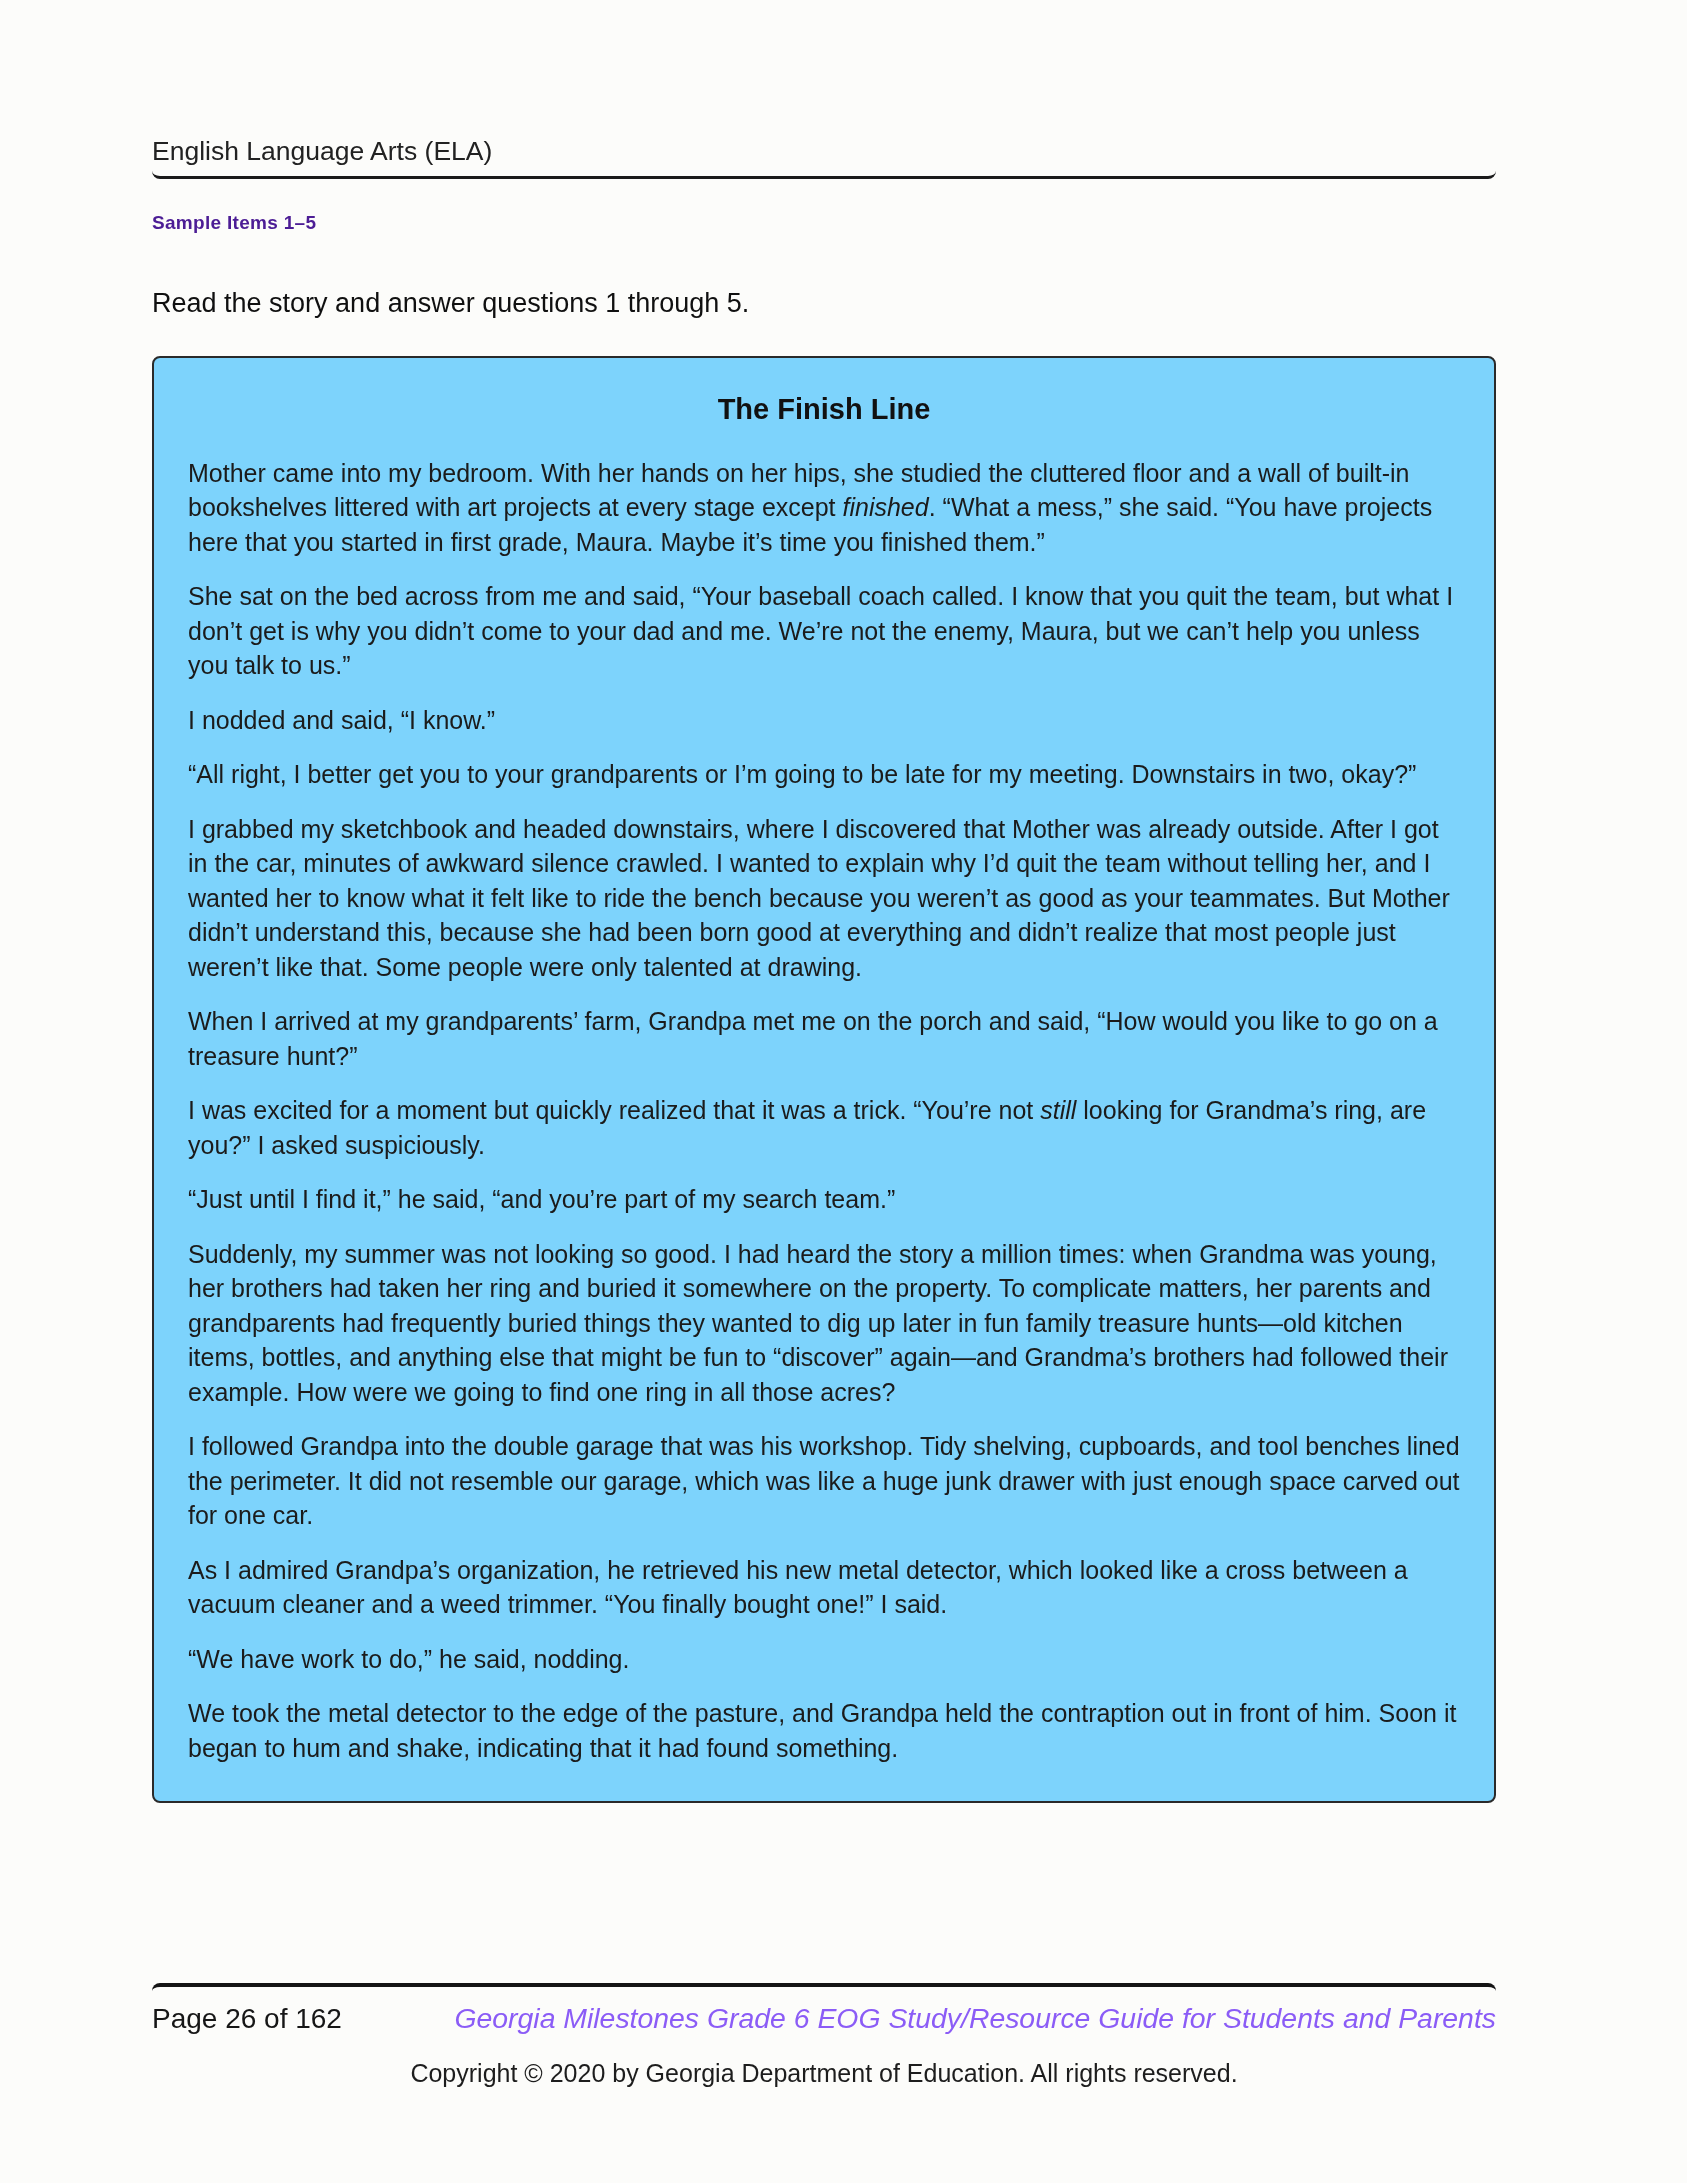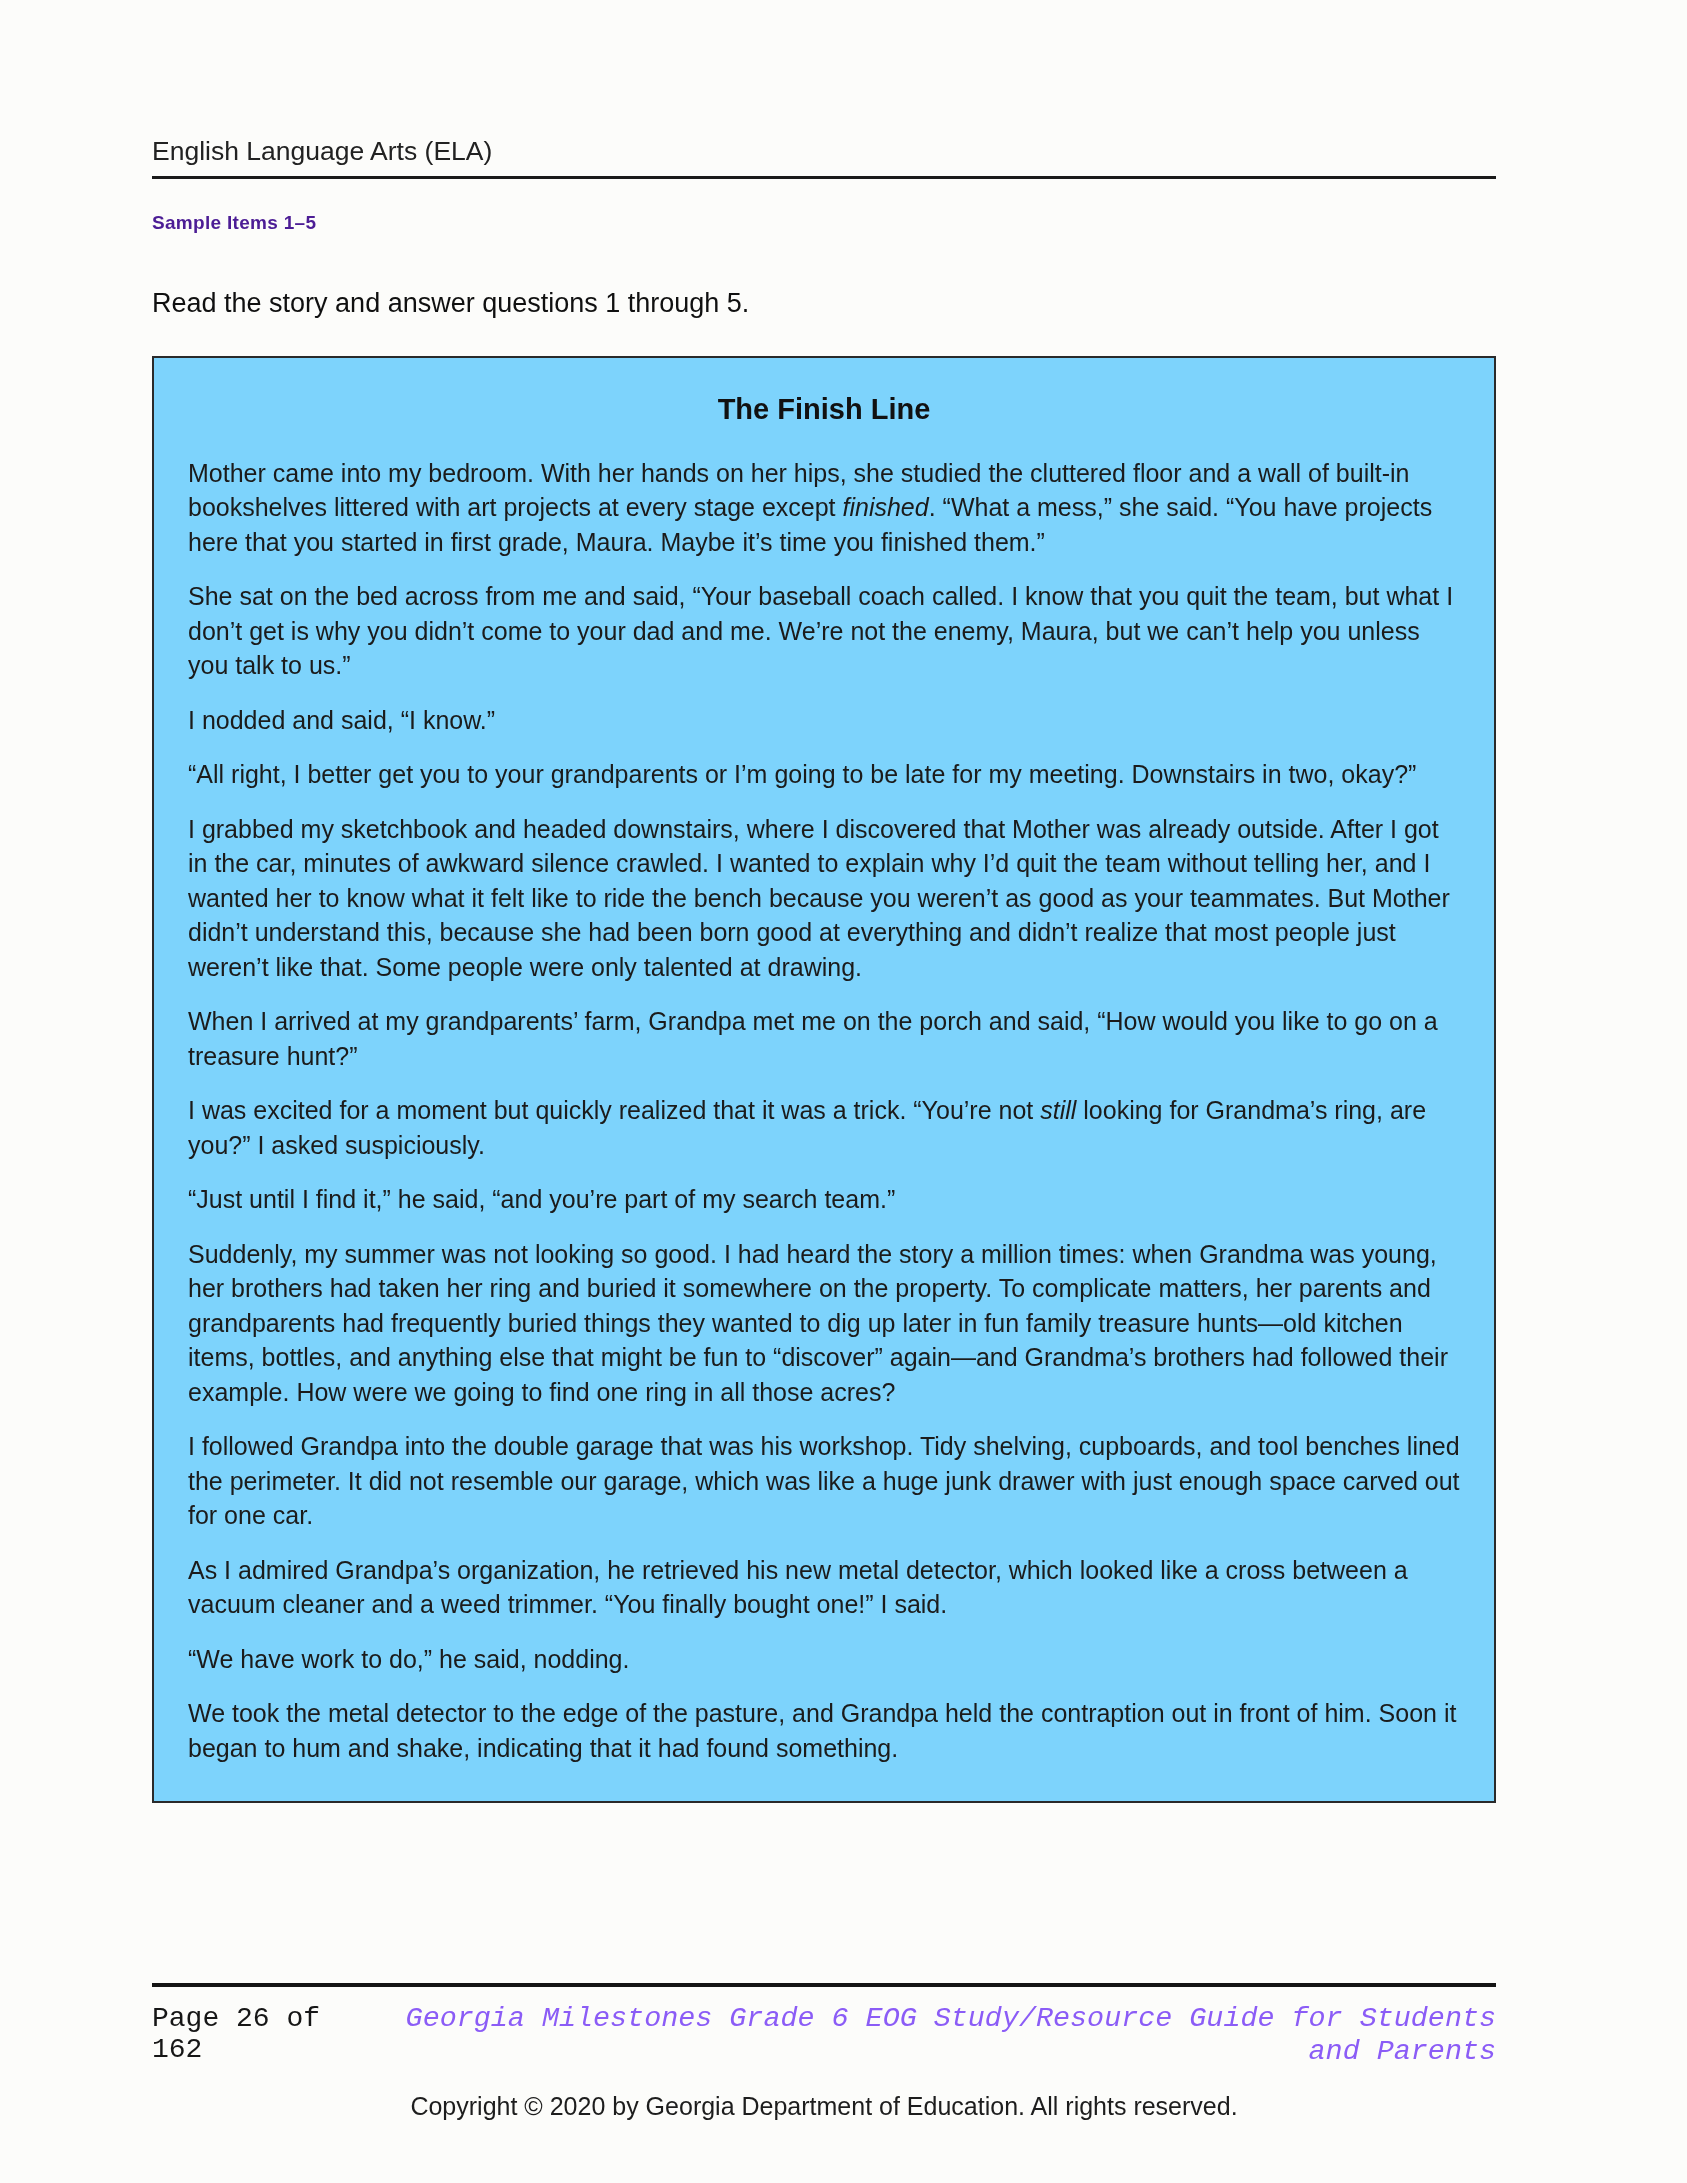--- a/index.html
+++ b/index.html
@@ -1,15 +1,15 @@
 <!DOCTYPE html>
 <html style="font-size:10.6px"><head>
 <meta charset="utf-8">
 <style>
-  * { margin: 0; padding: 0; box-sizing: border-box; }
+  * { margin: 0; padding: 0; box-sizing: border-box; border-radius: 8px; }
   html, body { width: 1687px; height: 2183px; }
   body {
     background: #fcfcfa;
     color: #1b1b1b;
     font-family: "Liberation Sans", "DejaVu Sans", sans-serif;
     position: relative;
   }
   .sheet {
     position: relative;
     width: 1687px;
@@ -59,25 +59,24 @@
   .story-par:last-child { margin-bottom: 5.3px; }
   .em { font-style: italic; }
   .doc-footer {
     position: absolute;
     left: 152px;
     right: 191px;
     top: 1983px;
   }
   .footer-line {
     display: flex;
-    justify-content: flex-end;
+    justify-content: space-between;
     align-items: baseline;
     border-top: 4px solid #141414;
     padding-top: 14.6px;
-    font-family: Liberation Mono, monospace;
   }
   .page-number {
     font-size: 28px;
     color: #161616;
   }
   .guide-title {
     font-style: italic;
     font-size: 28.4px;
     color: #8b5cf6;
     text-align: right;

